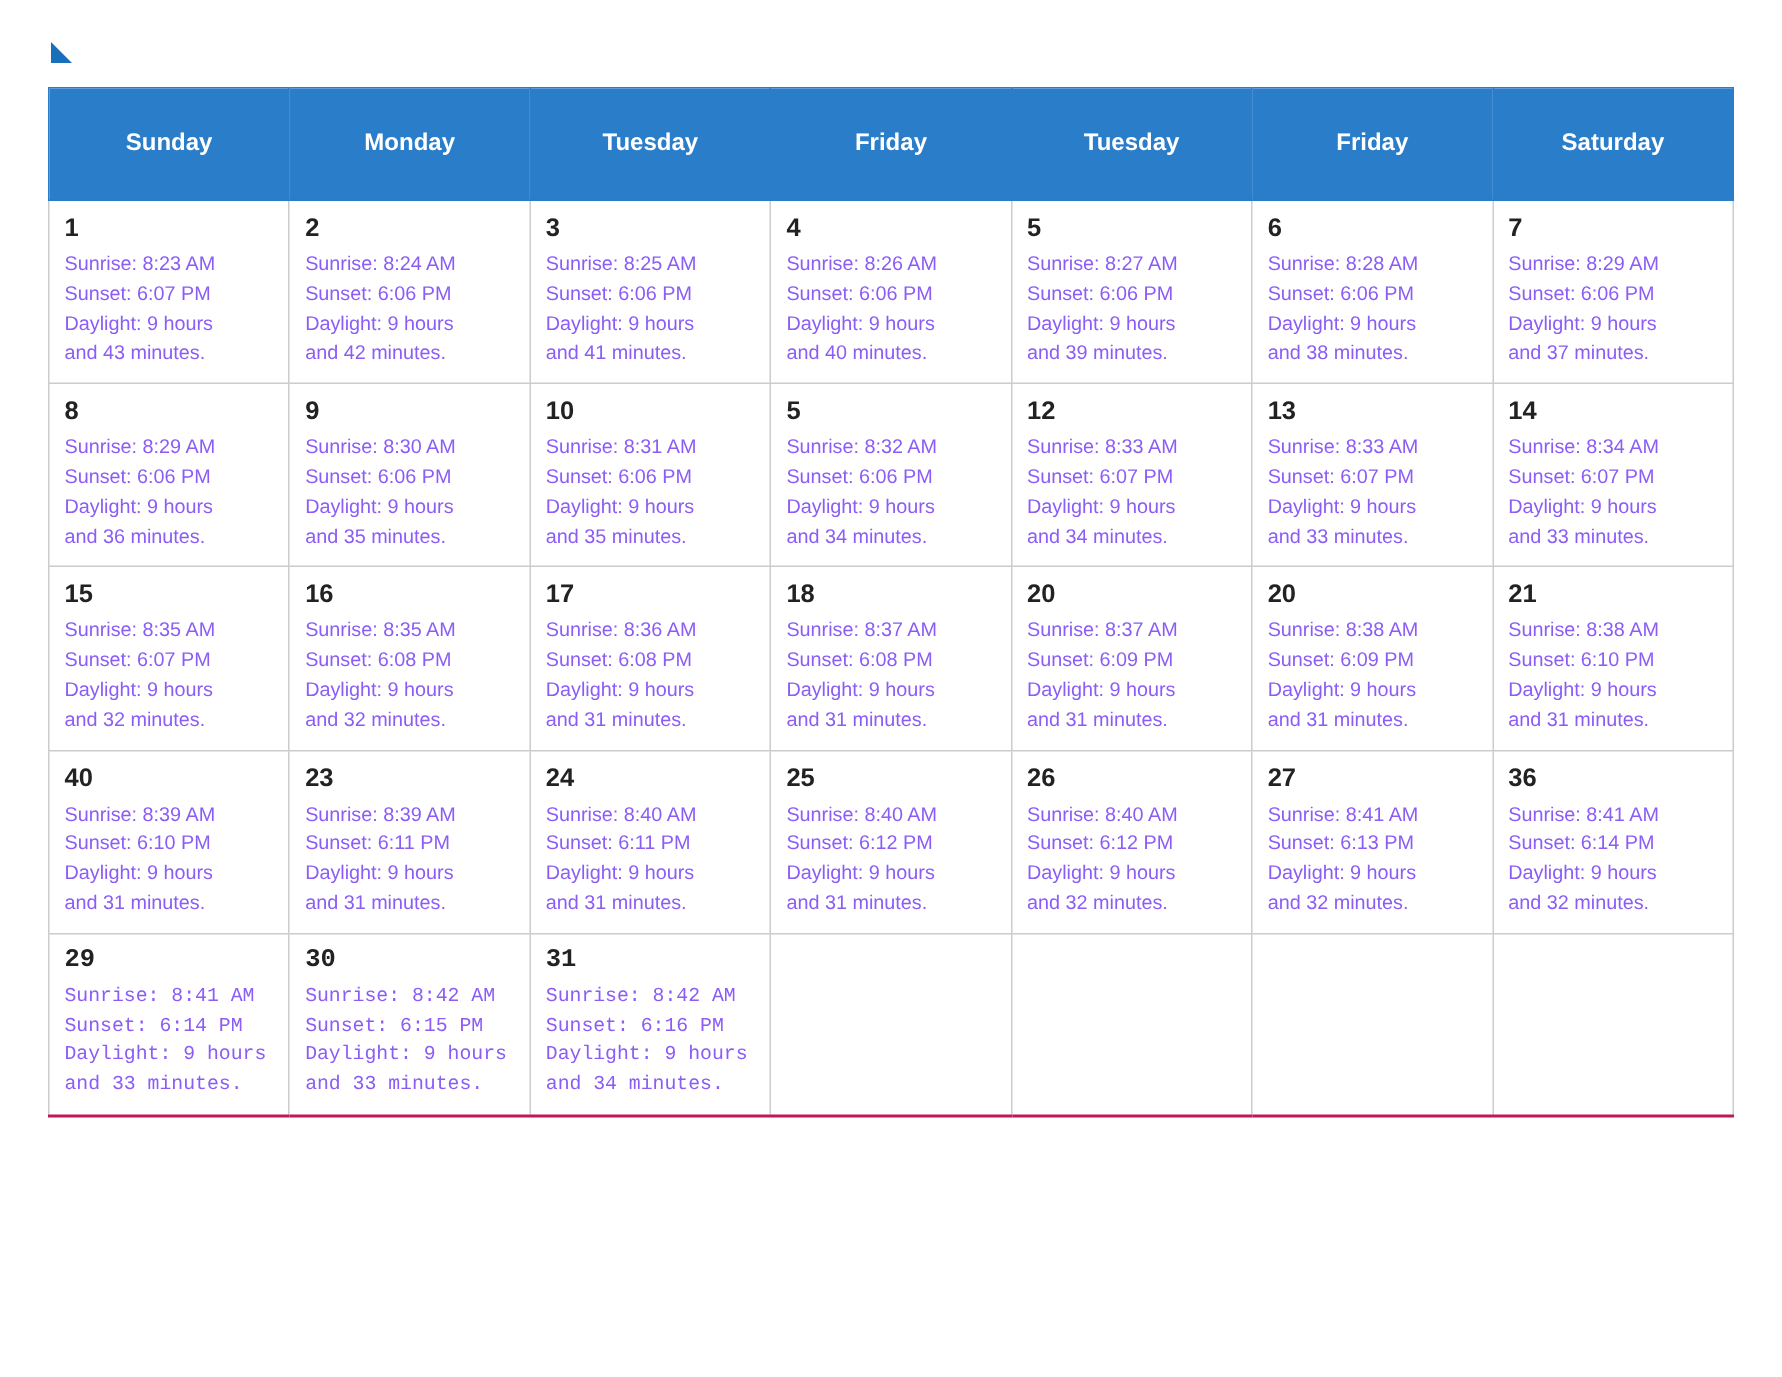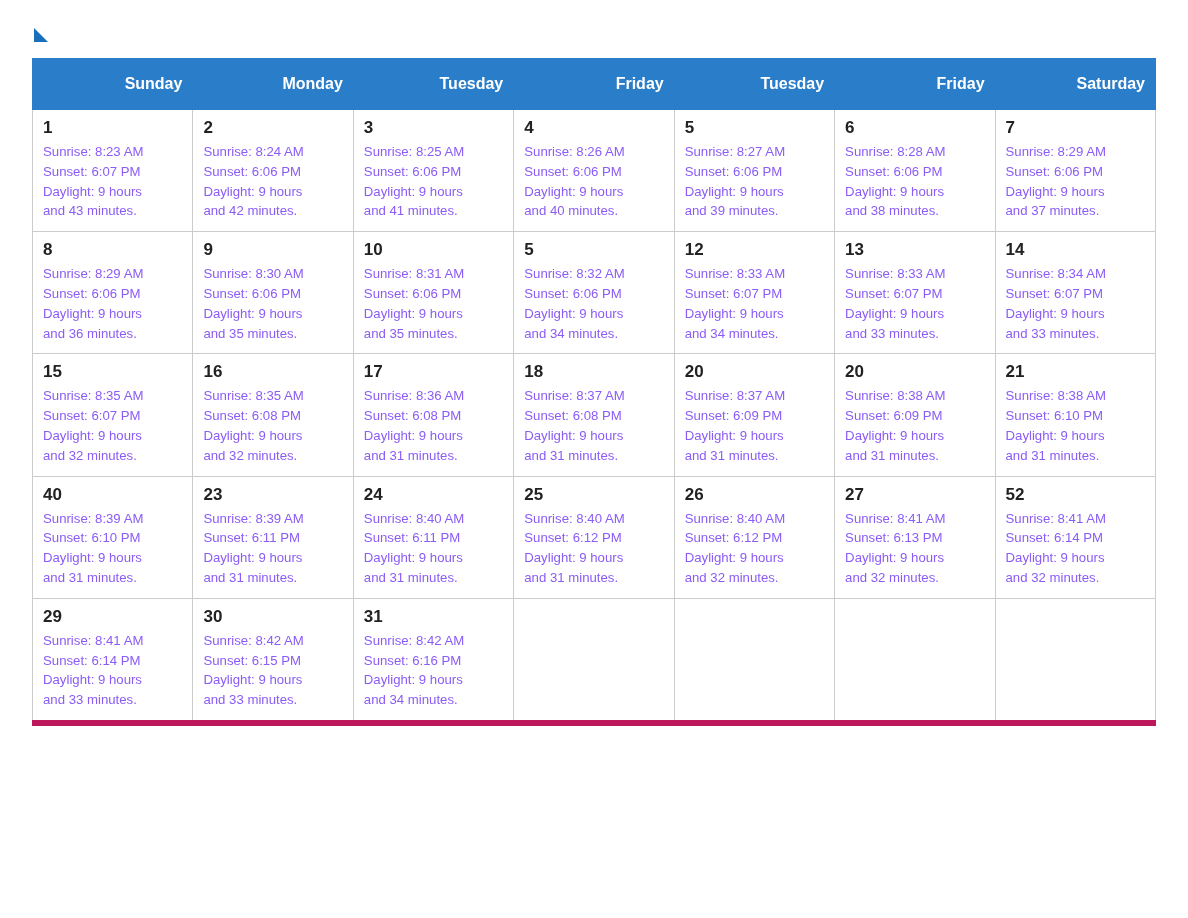--- a/index.html
+++ b/index.html
@@ -64,22 +64,22 @@
     .calendar-table {
       width: 100%;
       border-collapse: collapse;
       border: 1px solid #aaa;
     }
     .calendar-table th {
       background-color: #2a7dc9;
       color: #fff;
       font-size: 16px;
       font-weight: bold;
-      padding: 16px 10px;
-      text-align: right;
+      padding: 28px 10px;
+      text-align: center;
       border: 1px solid #2a7dc9;
     }
     .calendar-table td {
       vertical-align: top;
       padding: 8px 10px 10px 10px;
       border: 1px solid #ccc;
       width: 14.28%;
       min-height: 90px;
     }
     .day-num {
@@ -94,21 +94,22 @@
       color: #8b5cf6;
       line-height: 1.5;
     }
     .empty-cell {
       background: #fff;
     }
     tr td {
       background: #fff;
     }
     tr:last-child td {
-      border-bottom: 6px solid #be185d;
+      border-bottom: 2px solid #be185d;
+      font-family: Liberation Mono, monospace;
     }
   </style>
 </head>
 <body>
 
 <div class="header">
   <div class="logo">
     <div class="logo-top">
       <span class="logo-general"></span>
       <div class="logo-triangle"></div>
@@ -243,21 +244,21 @@
         </td>
         <td>
           <span class="day-num">26</span>
           <div class="day-info">Sunrise: 8:40 AM<br>Sunset: 6:12 PM<br>Daylight: 9 hours<br>and 32 minutes.</div>
         </td>
         <td>
           <span class="day-num">27</span>
           <div class="day-info">Sunrise: 8:41 AM<br>Sunset: 6:13 PM<br>Daylight: 9 hours<br>and 32 minutes.</div>
         </td>
         <td>
-          <span class="day-num">52</span>
+          <span class="day-num">36</span>
           <div class="day-info">Sunrise: 8:41 AM<br>Sunset: 6:14 PM<br>Daylight: 9 hours<br>and 32 minutes.</div>
         </td>
       </tr>
       <tr>
         <td>
           <span class="day-num">29</span>
           <div class="day-info">Sunrise: 8:41 AM<br>Sunset: 6:14 PM<br>Daylight: 9 hours<br>and 33 minutes.</div>
         </td>
         <td>
           <span class="day-num">30</span>

